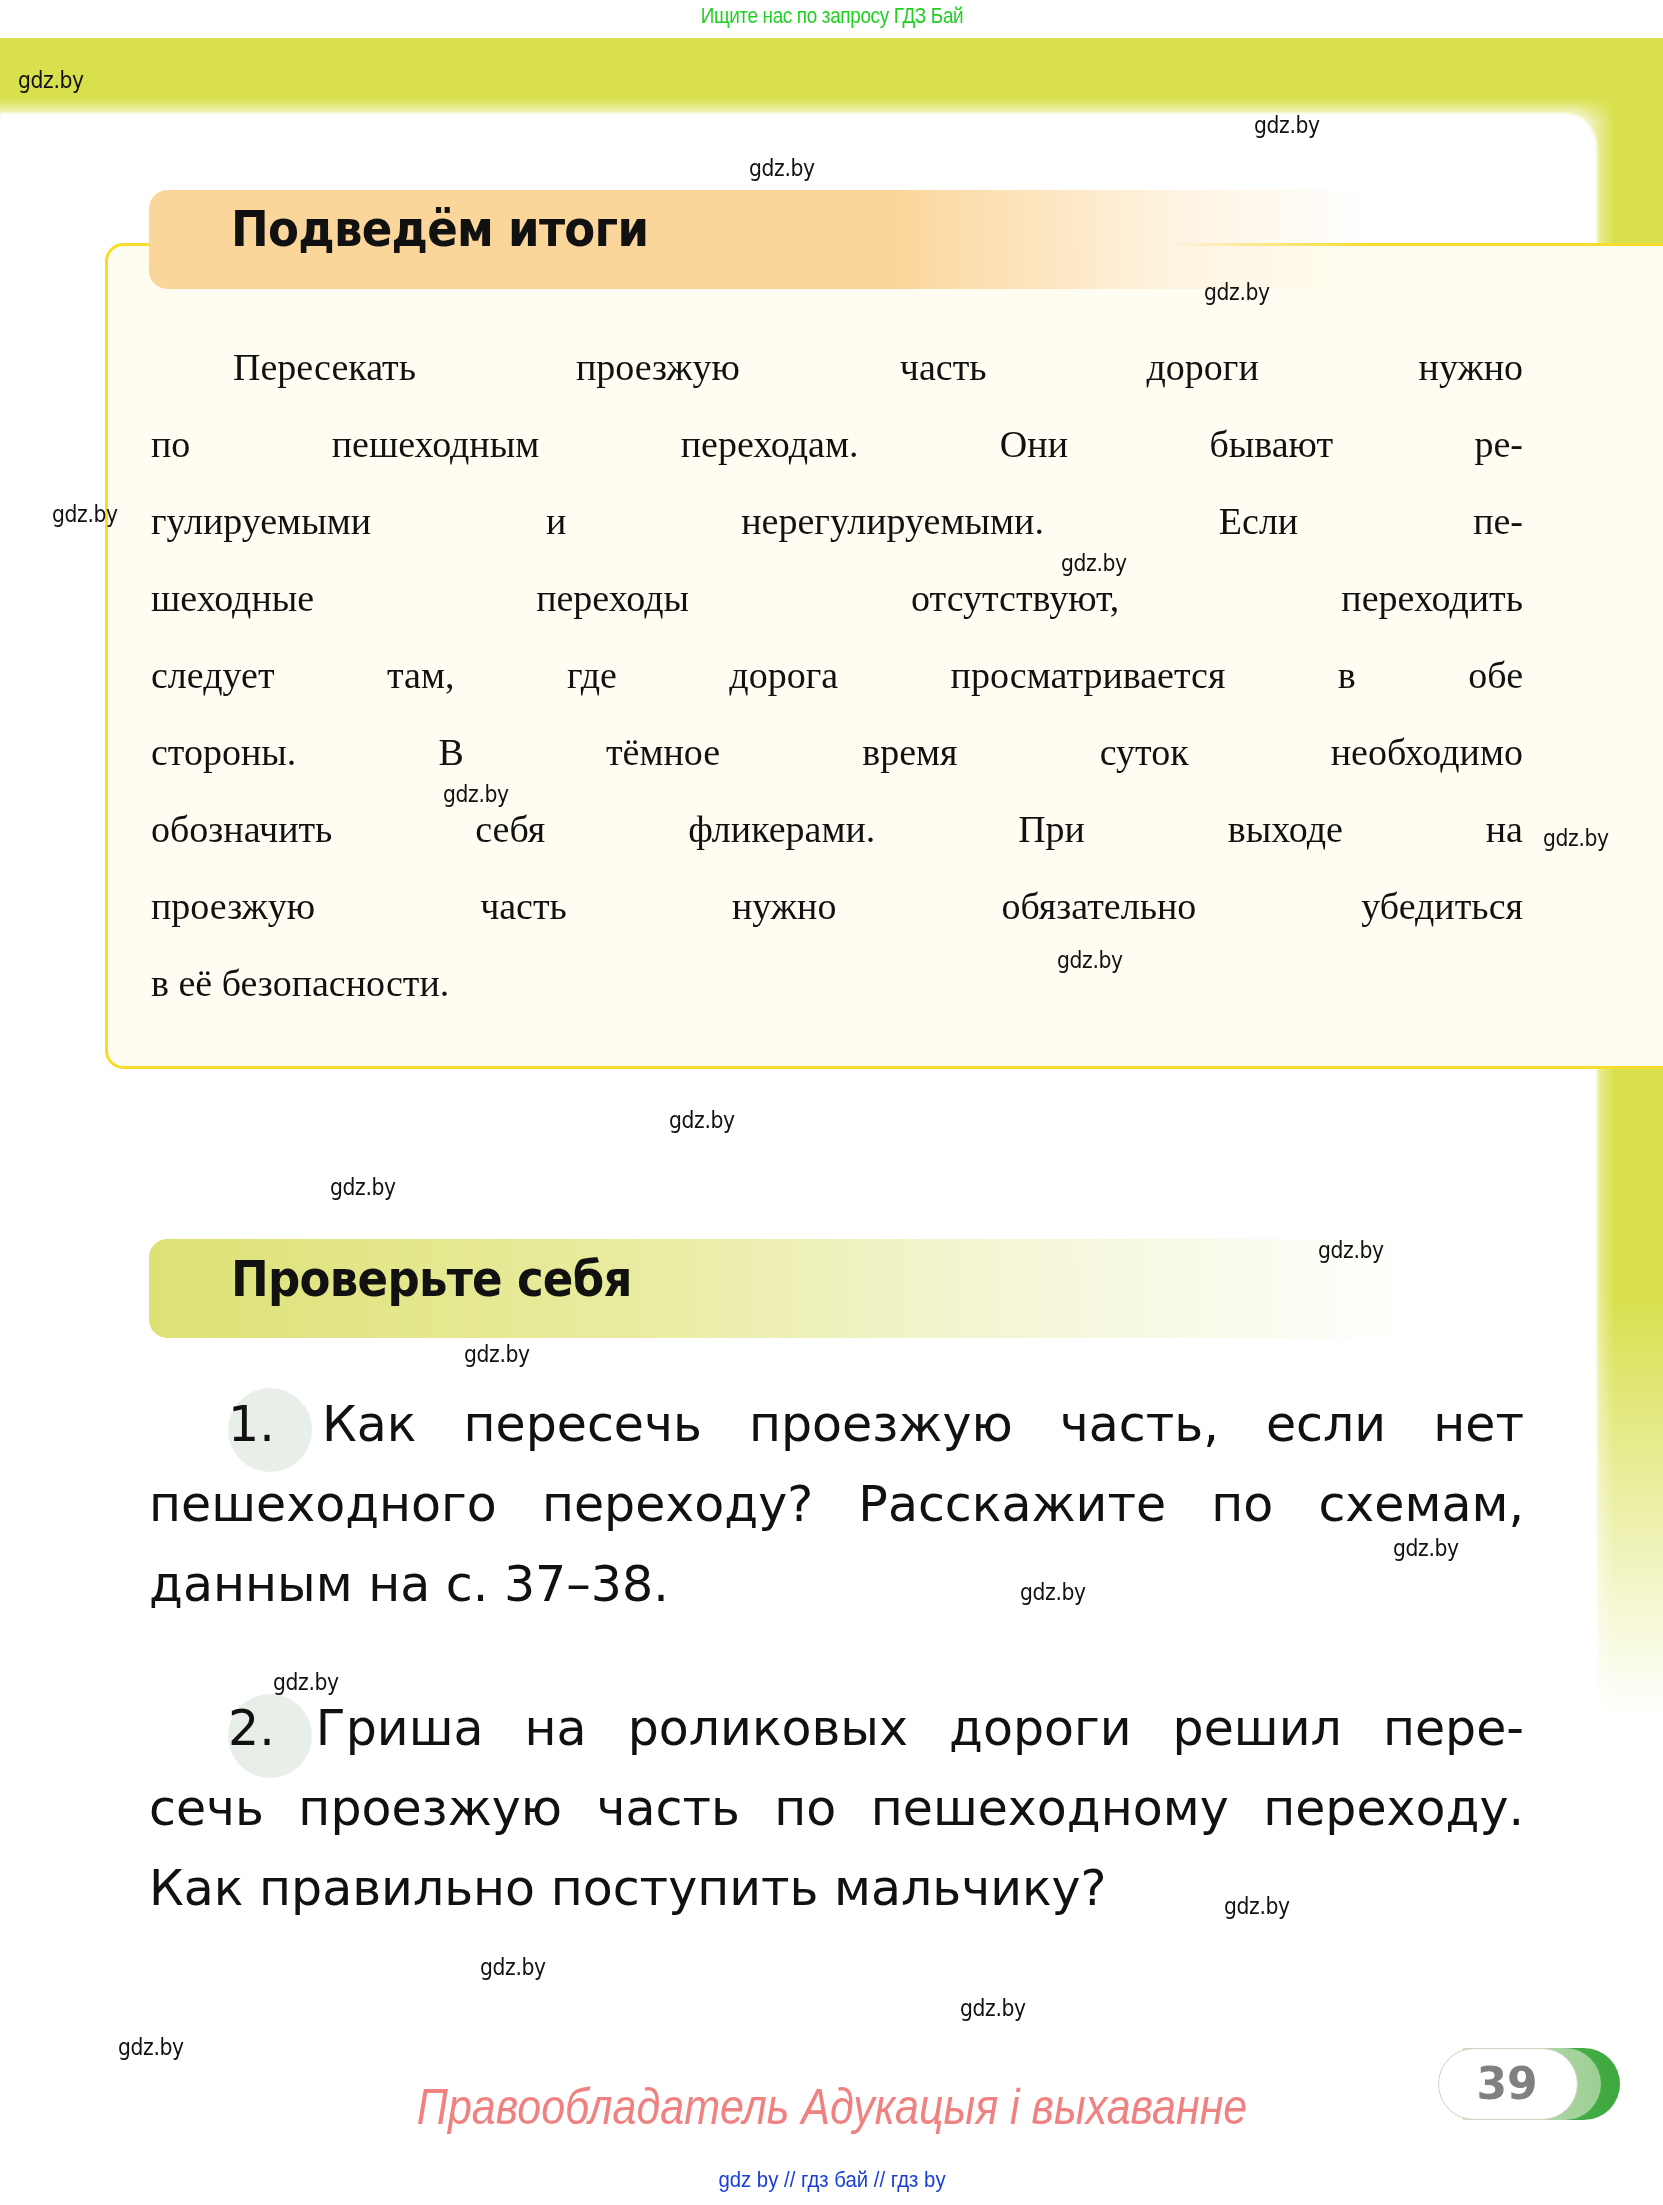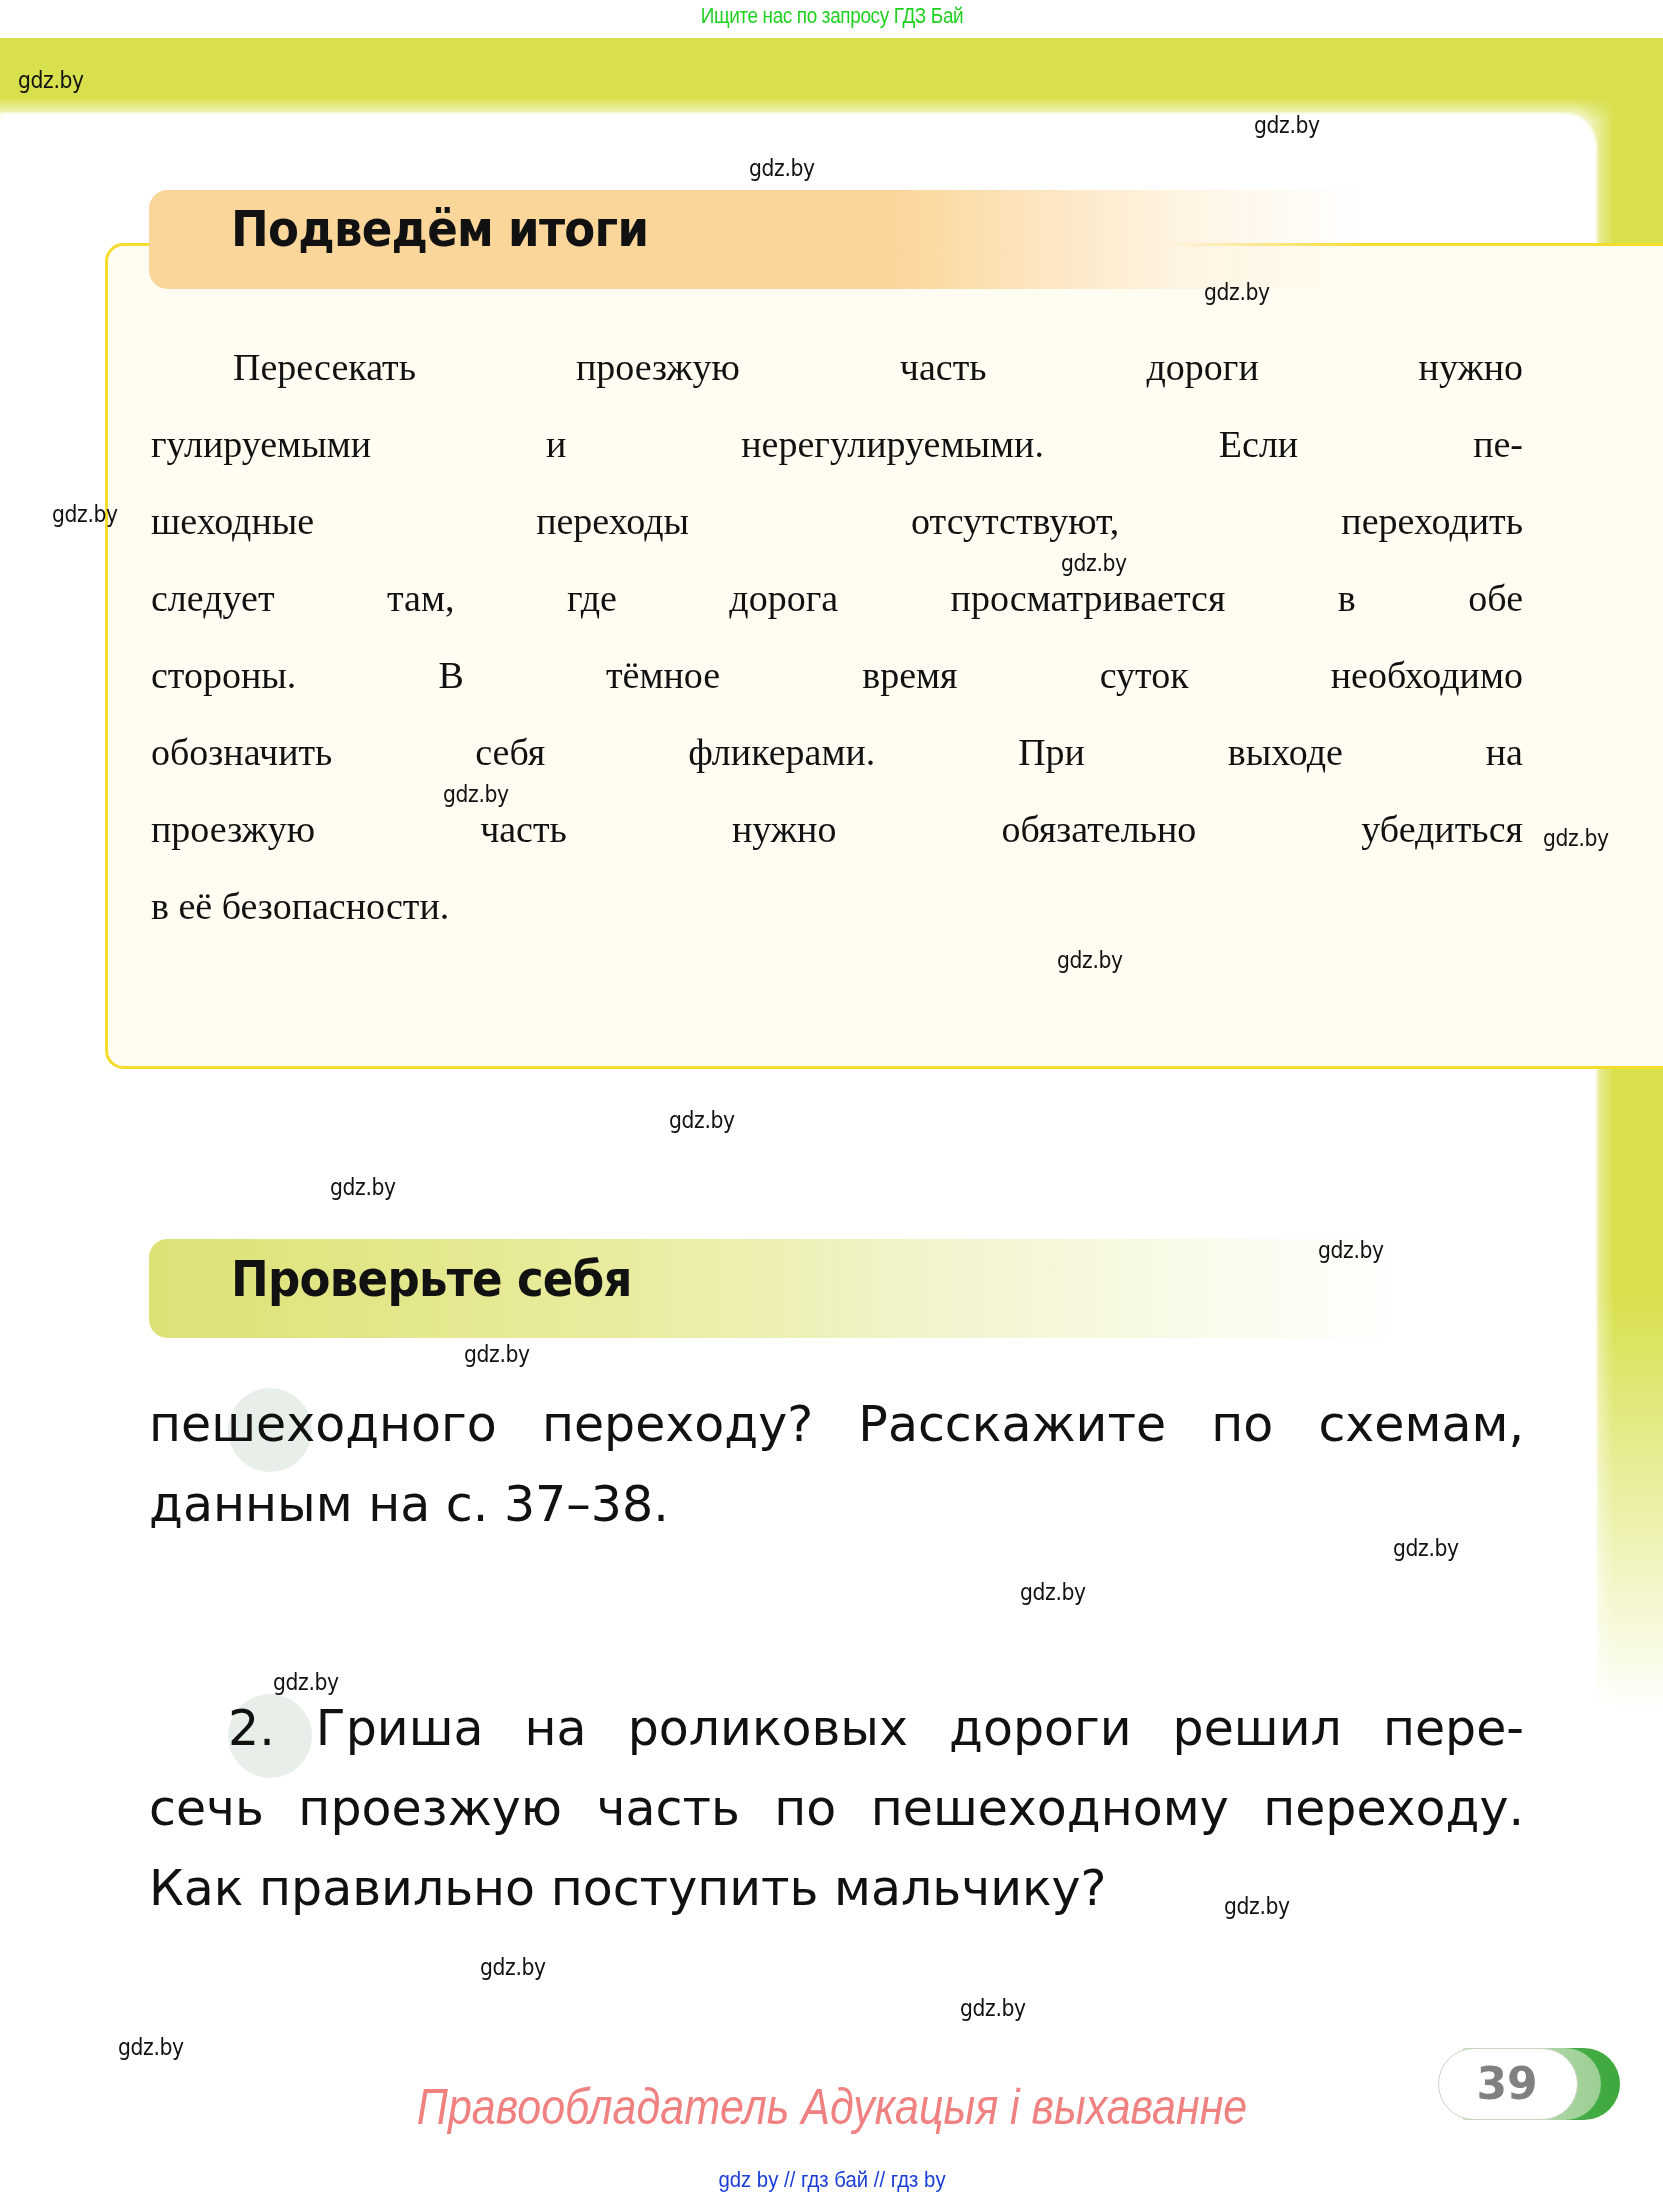--- a/index.html
+++ b/index.html
@@ -47,34 +47,36 @@
 <div class="abs" id="white-card"></div>
 
 <div class="abs" id="top-search">Ищите нас по запросу ГДЗ Бай</div>
 
 <div class="abs" id="summary-box"></div>
 <div class="abs title-bar" id="summary-bar"></div>
 <div class="abs title-text" id="summary-title" style="z-index:4">Подведём итоги</div>
 
 <div class="abs" id="summary-text">
   <span class="line first">Пересекать проезжую часть дороги нужно</span>
+  <span class="line">по пешеходным переходам. Они бывают ре-</span>
   <span class="line">гулируемыми и нерегулируемыми. Если пе-</span>
   <span class="line">шеходные переходы отсутствуют, переходить</span>
   <span class="line">следует там, где дорога просматривается в обе</span>
   <span class="line">стороны. В тёмное время суток необходимо</span>
   <span class="line">обозначить себя фликерами. При выходе на</span>
   <span class="line">проезжую часть нужно обязательно убедиться</span>
   <span class="line last">в её безопасности.</span>
 </div>
 
 <div class="abs title-bar" id="check-bar"></div>
 <div class="abs title-text" id="check-title">Проверьте себя</div>
 
 <div class="abs qnum-circle" id="q1-circle"></div>
 <div class="abs q" id="q1">
+  <span class="line first"><span>1.</span> <span>Как пересечь проезжую часть, если нет</span></span>
   <span class="line">пешеходного переходу? Расскажите по схемам,</span>
   <span class="line last">данным на с. 37–38.</span>
 </div>
 
 <div class="abs qnum-circle" id="q2-circle"></div>
 <div class="abs q" id="q2">
   <span class="line first"><span>2.</span> <span>Гриша на роликовых дороги решил пере-</span></span>
   <span class="line">сечь проезжую часть по пешеходному переходу.</span>
   <span class="line last">Как правильно поступить мальчику?</span>
 </div>

